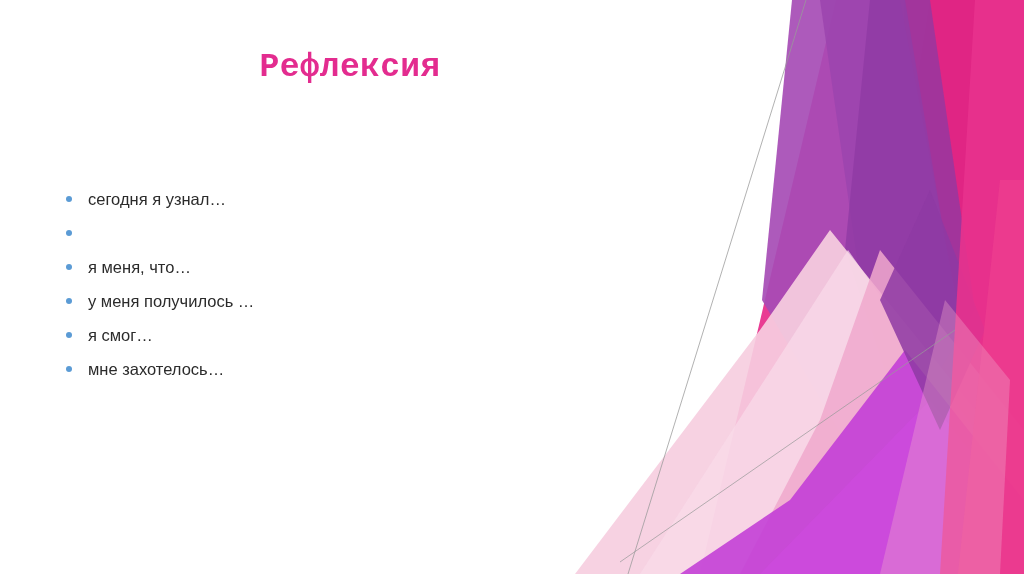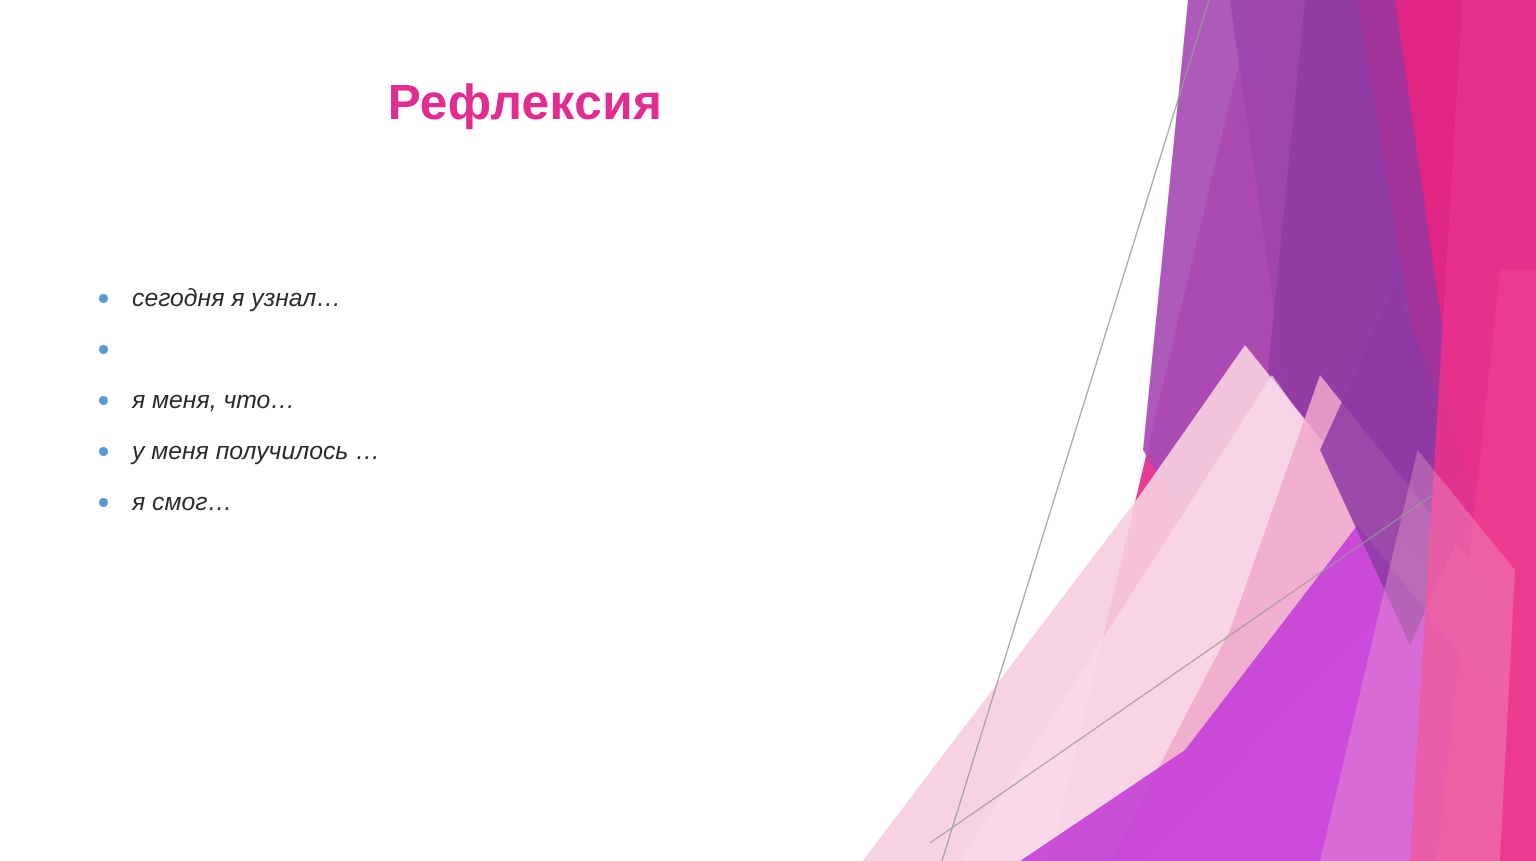--- a/index.html
+++ b/index.html
@@ -37,41 +37,40 @@
   #title {
     position: absolute;
     left: 0;
     top: 50px;
     width: 700px;
     text-align: center;
     font-size: 33px;
     font-weight: bold;
     letter-spacing: 0.3px;
     color: #E32C8F;
-    font-family: Liberation Sans, sans-serif;
+    font-family: Liberation Mono, monospace;
     line-height: 1.1;
   }
 
   
   #bullets {
     position: absolute;
     left: 58px;
     top: 182px;
     width: 560px;
     margin: 0;
     padding: 0;
     list-style: none;
   }
   #bullets li {
     position: relative;
     height: 34px;
     line-height: 34px;
     padding-left: 30px;
     font-size: 16.5px;
-    font-style: italic;
     color: #2b2b2b;
     font-family: "Liberation Sans", sans-serif;
     white-space: nowrap;
   }
   #bullets li .dot {
     position: absolute;
     left: 8px;
     top: 14px;
     width: 6px;
     height: 6px;
@@ -134,15 +133,19 @@
       <span>я меня, что…</span>
     </li>
     <li>
       <span class="dot"></span>
       <span>у меня получилось …</span>
     </li>
     <li>
       <span class="dot"></span>
       <span>я смог…</span>
     </li>
+    <li>
+      <span class="dot"></span>
+      <span>мне захотелось…</span>
+    </li>
   </ul>
 
 </div>
 
 </body></html>

